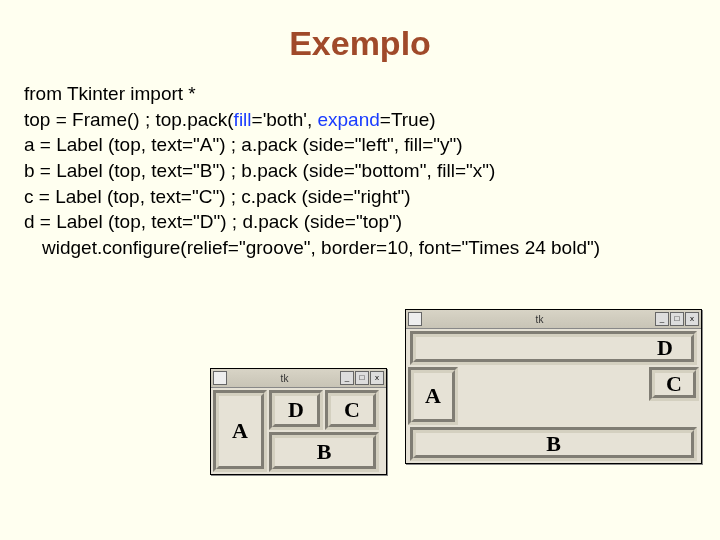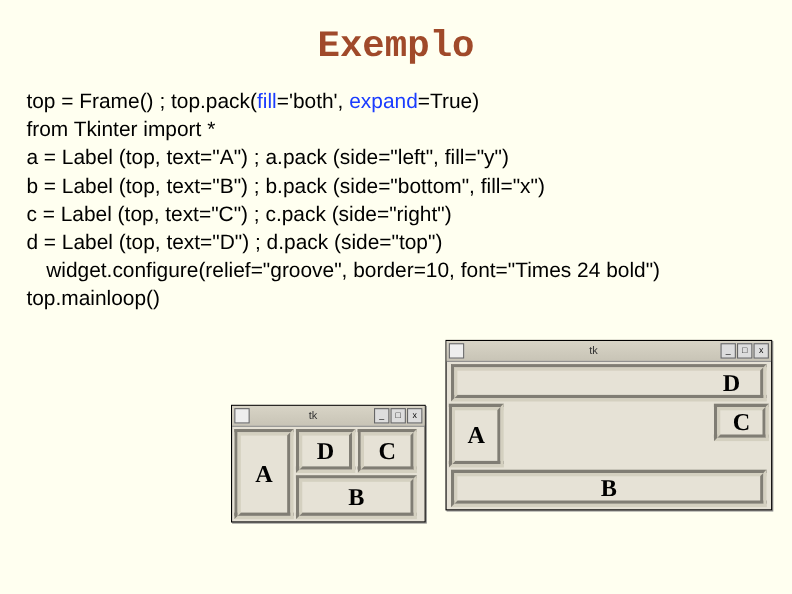--- a/index.html
+++ b/index.html
@@ -7,21 +7,21 @@
     padding: 0;
     width: 720px;
     height: 540px;
     background: #fffff0;
     font-family: Arial, Helvetica, sans-serif;
     position: relative;
     overflow: hidden;
   }
   .title {
     text-align: center;
-    font-family: Liberation Mono, monospace;
+    font-family: Liberation Sans, sans-serif;
     font-weight: bold;
     font-size: 34px;
     color: #a04a2a;
     margin-top: 24px;
     margin-bottom: 18px;
   }
   .code {
     margin-left: 24px;
     font-family: Arial, Helvetica, sans-serif;
     font-size: 19px;
@@ -114,30 +114,29 @@
   .bg-spacer { flex:1; }
   .bg-C { width:50px; height:34px; align-self:flex-start;}
   .bg-B { width:287px; height:34px; margin:0 auto; font-size:22px;}
 </style>
 </head>
 <body>
 
 <div class="title">Exemplo</div>
 
 <div class="code">
+  <div>from Tkinter import *</div>
   <div>
     <span>top = Frame() ; top.pack(</span><span class="blue">fill</span><span>='both', </span><span class="blue">expand</span><span>=True)</span>
   </div>
-  <div>from Tkinter import *</div>
   <div>a = Label (top, text="A") ; a.pack (side="left", fill="y")</div>
   <div>b = Label (top, text="B") ; b.pack (side="bottom", fill="x")</div>
   <div>c = Label (top, text="C") ; c.pack (side="right")</div>
   <div>d = Label (top, text="D") ; d.pack (side="top")</div>
   <div><span class="ind"></span><span>widget.configure(relief="groove", border=10, font="Times 24 bold")</span></div>
-  <div>top.mainloop()</div>
 </div>
 
 <div class="windows">
 
   <div class="win-small">
     <div class="titlebar-sm">
       <div class="tb-square"></div>
       <div class="tb-title-sm">tk</div>
       <div class="tb-btns-sm">
         <div class="tb-btn-sm">_</div>

